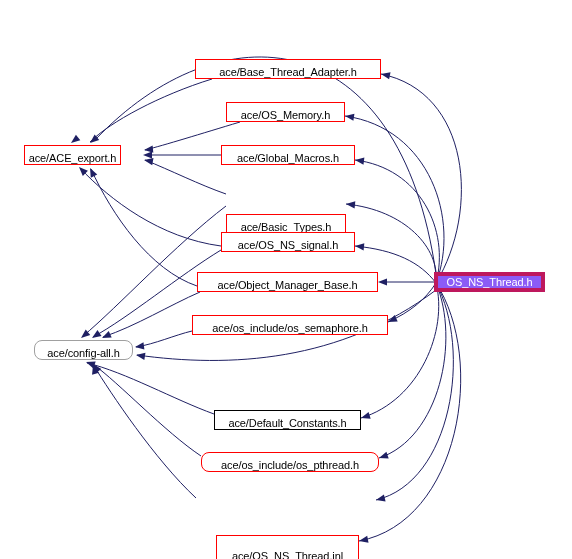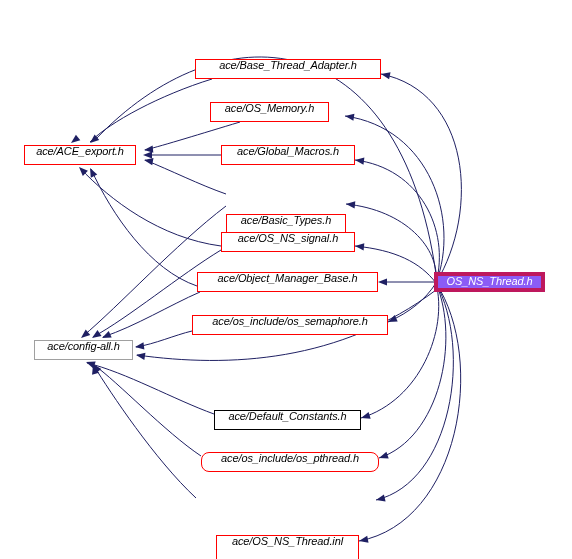--- a/index.html
+++ b/index.html
@@ -1,21 +1,21 @@
 <!DOCTYPE html>
 <html><head>
 <meta charset="utf-8">
 <style>
   html,body{margin:0;padding:0;background:#ffffff;}
   body{font-family:"Liberation Sans","DejaVu Sans",sans-serif;}
   #graph{position:relative;width:572px;height:559px;background:#ffffff;overflow:hidden;}
   #edges{position:absolute;left:0;top:0;width:572px;height:559px;}
-  .node{position:absolute;box-sizing:border-box;display:flex;align-items:flex-start;
+  .node{position:absolute;box-sizing:border-box;display:flex;align-items:flex-end;
         justify-content:center;background:#ffffff;white-space:nowrap;
-        font-size:11px;line-height:11px;color:#000000;letter-spacing:-0.1px;font-style:italic;}
+        font-size:11px;line-height:11px;color:#000000;letter-spacing:-0.1px;}
   .node.red{border:1px solid #ff0000;}
   .node.black{border:1px solid #000000;}
   .node.gray{border:1px solid #a0a0a0;}
   .node.current{border:4px solid #be185d;background:#8b5cf6;color:#ffffff;}
   .node-label{pointer-events:none;}
 </style>
 </head>
 <body>
 
 <div id="graph">
@@ -69,45 +69,45 @@
       <path d="M436,283 C472,350 452,482 376,500" fill="none" stroke="#1f2063" stroke-width="1"></path>
       <polygon points="376,500 383.9280436054449,494.42271351012306 385.58740156937523,501.42889158005113" fill="#1f2063"></polygon>
       <path d="M436,283 C486,360 460,522 359,541" fill="none" stroke="#1f2063" stroke-width="1"></path>
       <polygon points="359,541 367.17930313722644,535.7981733795369 368.5104102858971,542.8740587487863" fill="#1f2063"></polygon>
       <path d="M434,282 L382,282" stroke="#1f2063" stroke-width="1" fill="none"></path>
       <polygon points="378,282 387,278.4 387,285.6" fill="#1f2063"></polygon>
     </svg>
 <div class="node red" style="left: 195px; top: 59px; width: 186px; height: 20px;">
       <span class="node-label">ace/Base_Thread_Adapter.h</span>
     </div>
-    <div class="node red" style="left: 210px; top: 102px; width: 119px; height: 20px;">
+    <div class="node red" style="left: 226px; top: 102px; width: 119px; height: 20px;">
       <span class="node-label">ace/OS_Memory.h</span>
     </div>
-    <div class="node red" style="left: 24px; top: 145px; width: 112px; height: 20px;">
+    <div class="node red" style="left: 24px; top: 145px; width: 97px; height: 20px;">
       <span class="node-label">ace/ACE_export.h</span>
     </div>
     <div class="node red" style="left: 221px; top: 145px; width: 134px; height: 20px;">
       <span class="node-label">ace/Global_Macros.h</span>
     </div>
     <div class="node red" style="left: 226px; top: 190px; width: 120px; height: 20px; margin-top: 24px;">
       <span class="node-label">ace/Basic_Types.h</span>
     </div>
     <div class="node red" style="left: 221px; top: 232px; width: 134px; height: 20px;">
       <span class="node-label">ace/OS_NS_signal.h</span>
     </div>
     <div class="node red" style="left: 197px; top: 272px; width: 181px; height: 20px;">
       <span class="node-label">ace/Object_Manager_Base.h</span>
     </div>
     <div class="node current" style="left: 434px; top: 272px; width: 111px; height: 20px;">
       <span class="node-label">OS_NS_Thread.h</span>
     </div>
     <div class="node red" style="left: 192px; top: 315px; width: 196px; height: 20px;">
       <span class="node-label">ace/os_include/os_semaphore.h</span>
     </div>
-    <div class="node gray" style="left: 34px; top: 340px; width: 99px; height: 20px;">
+    <div class="node gray" style="left: 34px; top: 340px; width: 99px; height: 20px; border-radius: 8px;">
       <span class="node-label">ace/config-all.h</span>
     </div>
     <div class="node black" style="left: 214px; top: 410px; width: 147px; height: 20px;">
       <span class="node-label">ace/Default_Constants.h</span>
     </div>
     <div class="node red" style="left: 201px; top: 452px; width: 178px; height: 20px; border-radius: 8px;">
       <span class="node-label">ace/os_include/os_pthread.h</span>
     </div>
     <div class="node red" style="left: 216px; top: 535px; width: 143px; height: 28px;">
       <span class="node-label">ace/OS_NS_Thread.inl</span>

